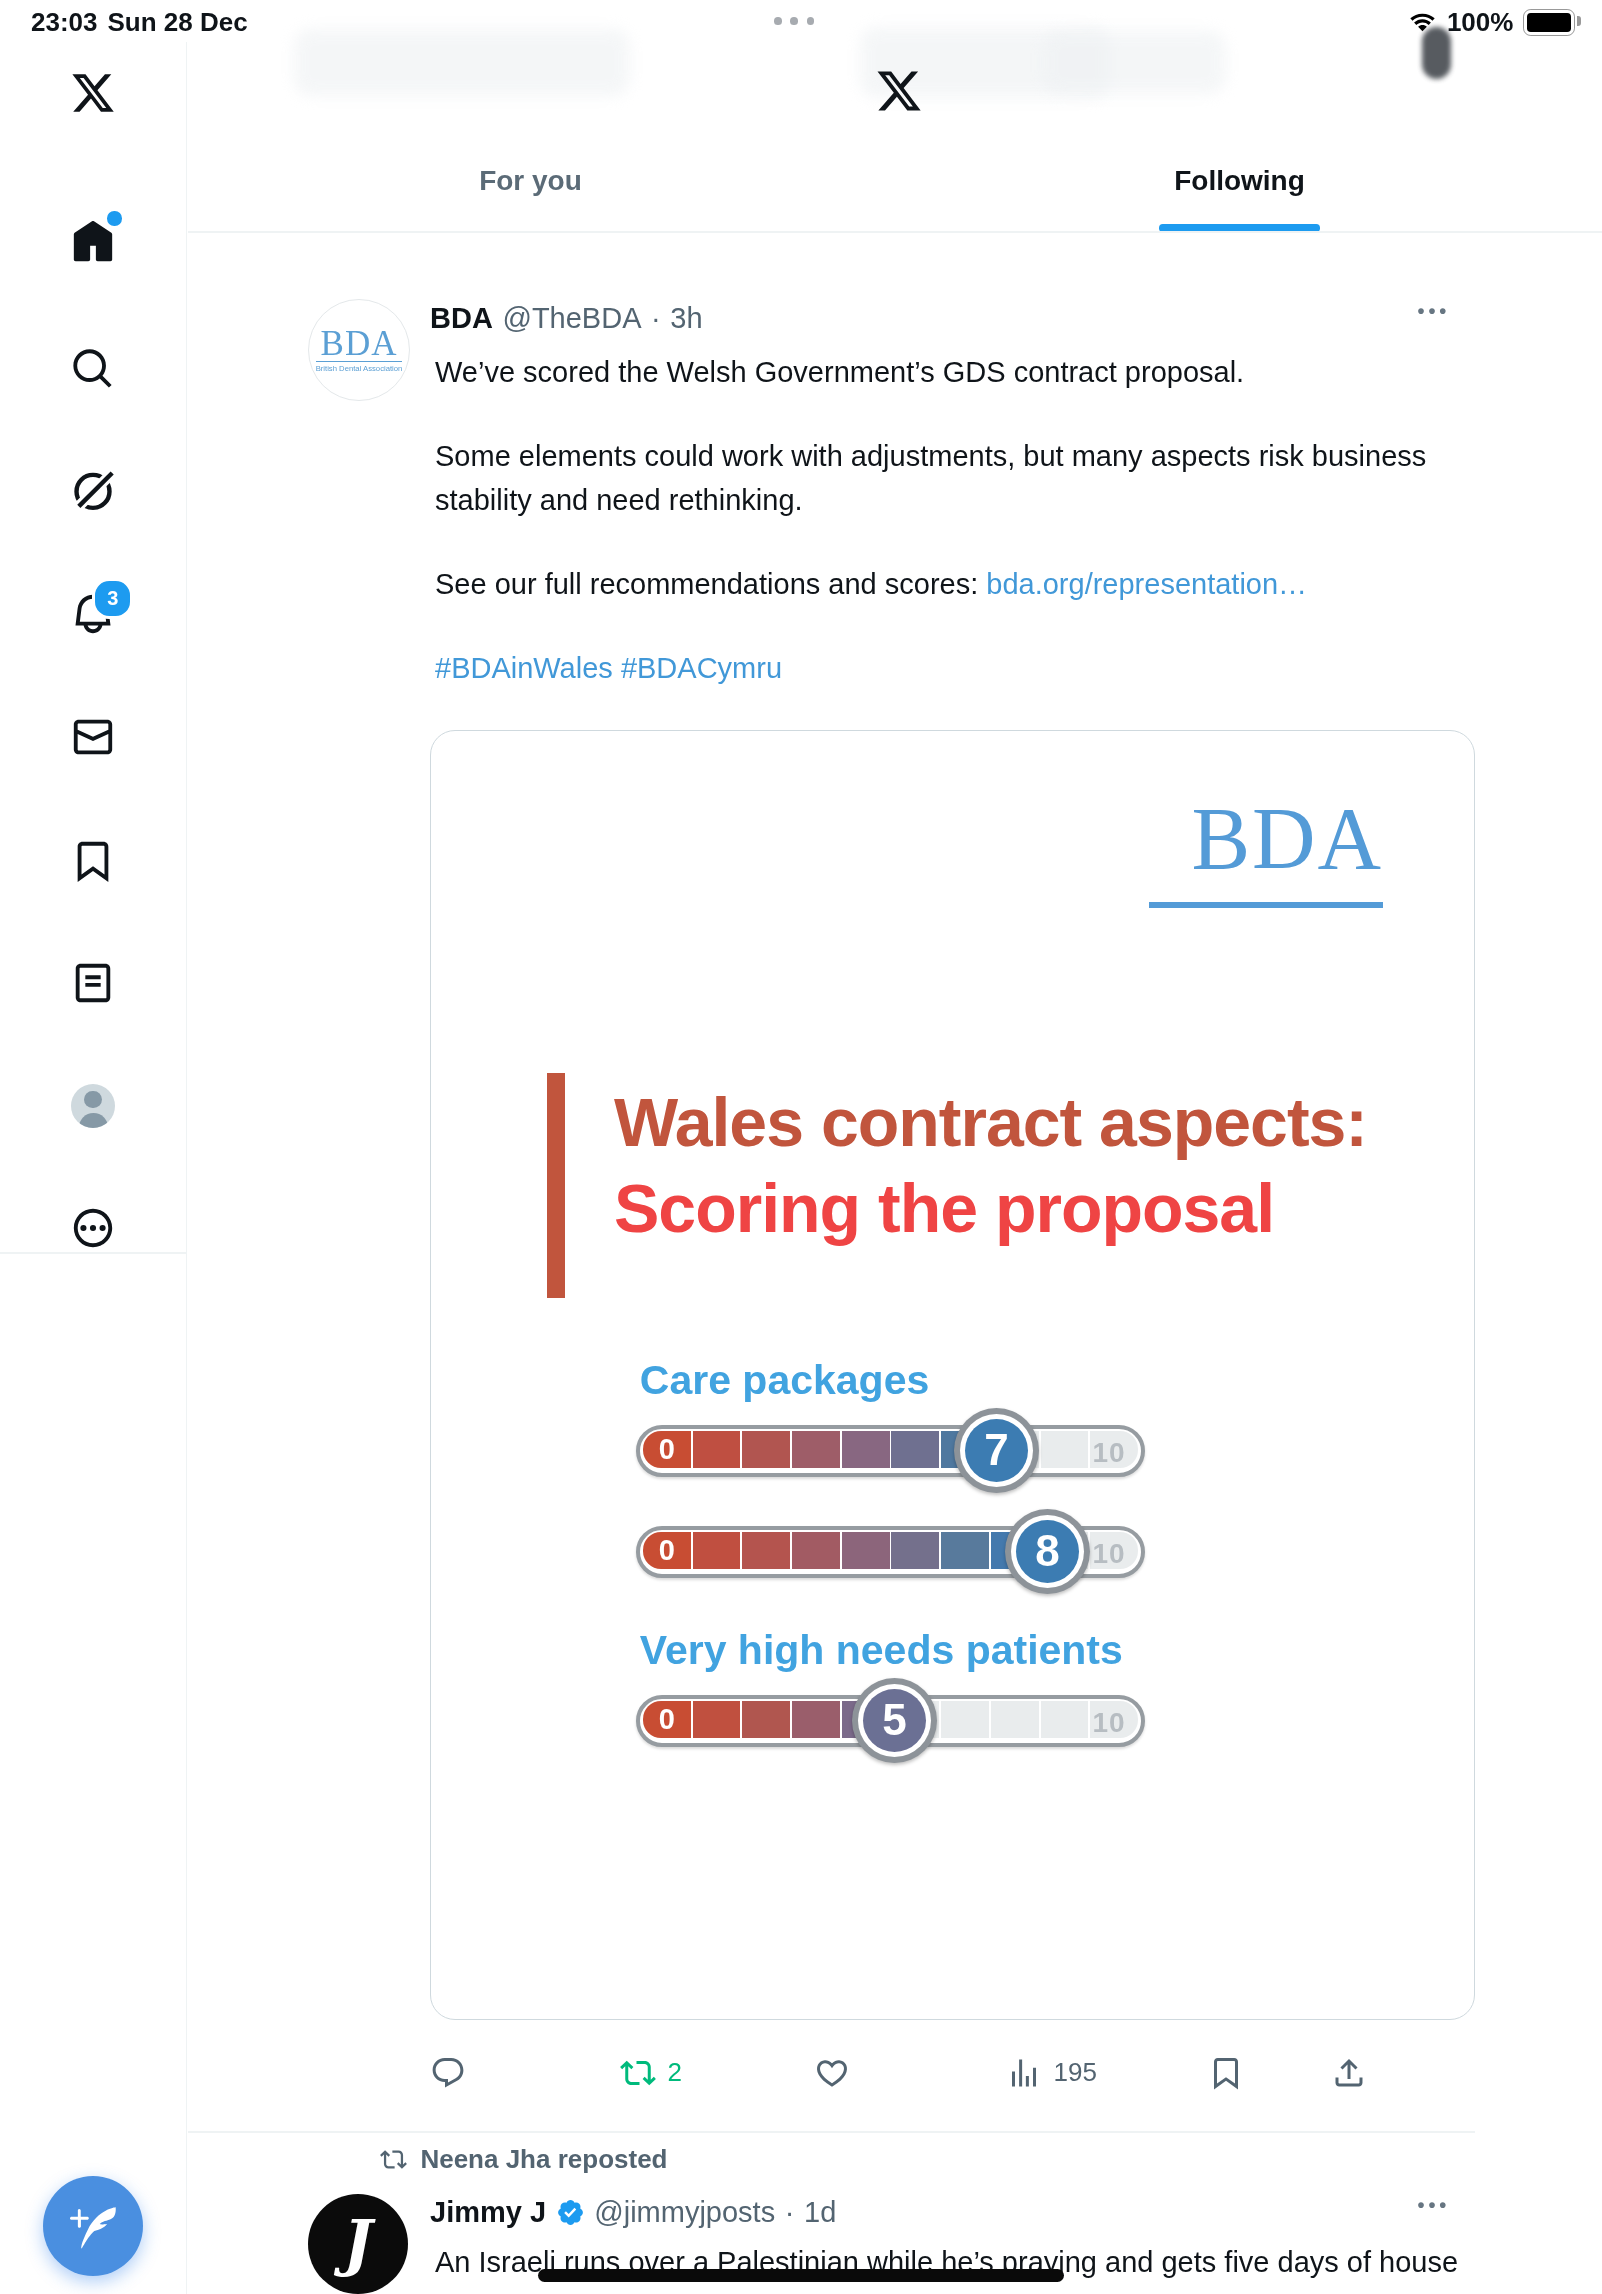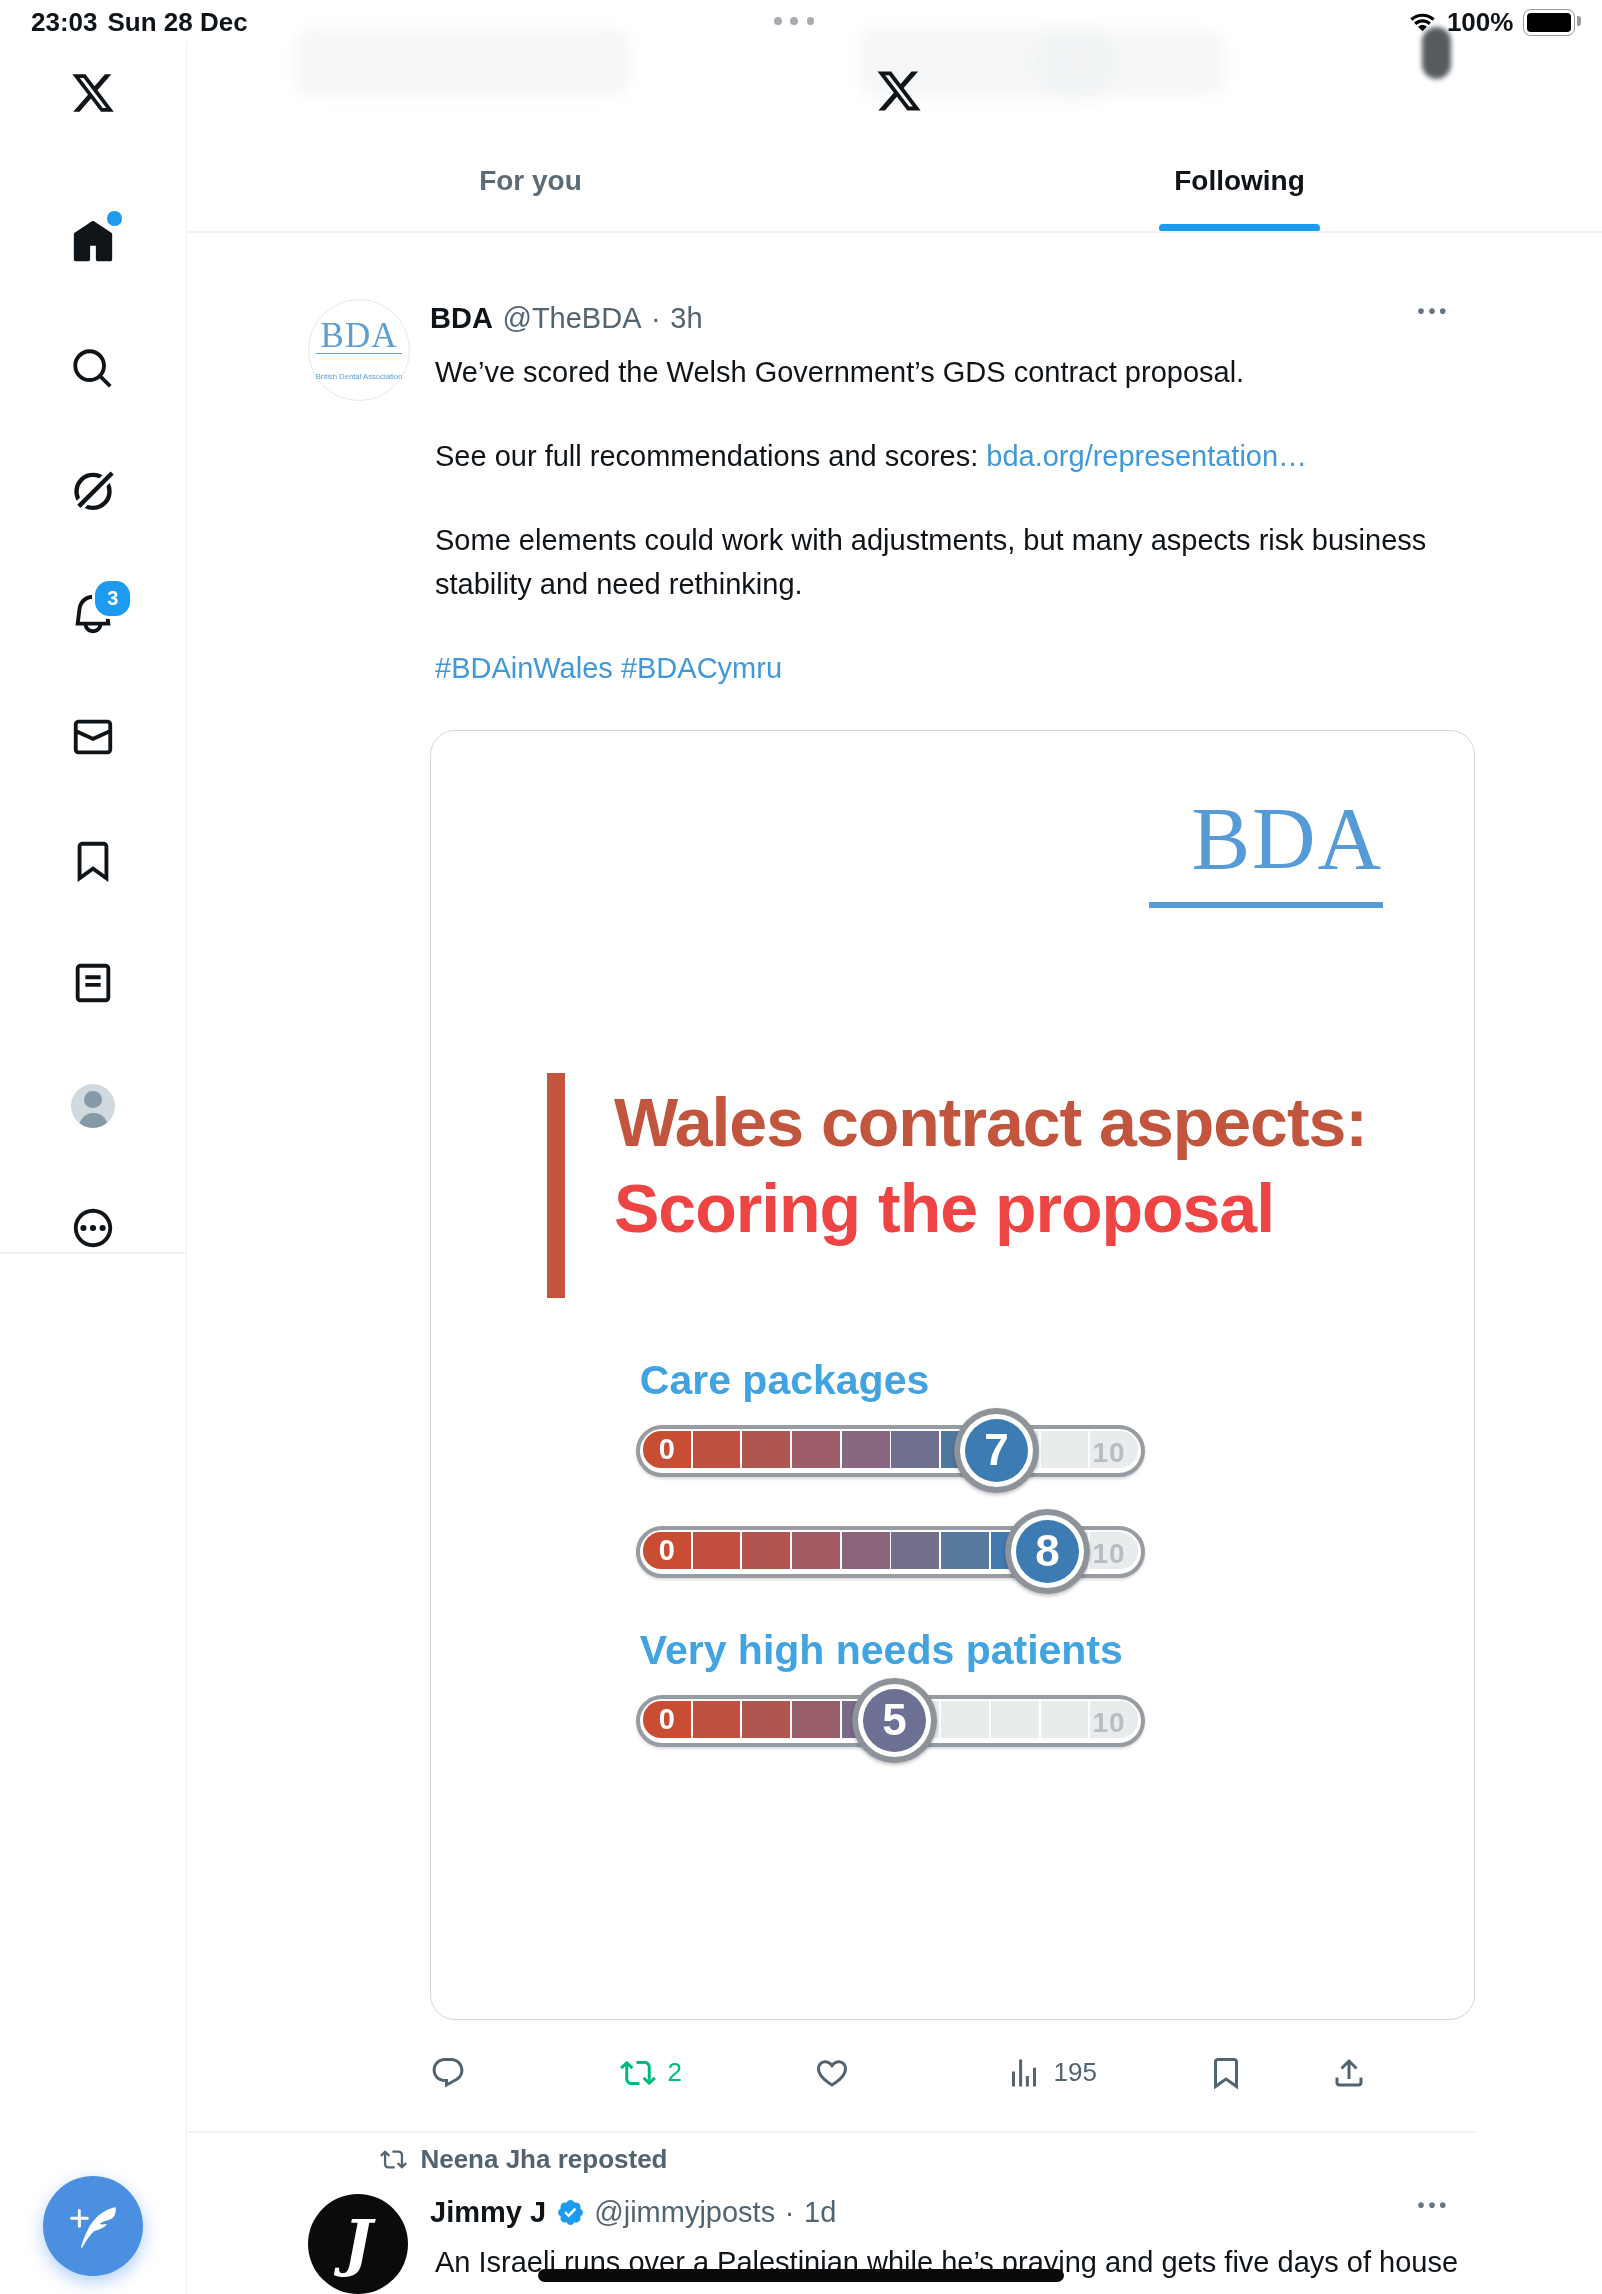--- a/index.html
+++ b/index.html
@@ -40,21 +40,21 @@
   .tab{position:absolute;top:123px;font-size:28px;font-weight:700;}
   #tab-foryou{left:261px;width:163px;text-align:center;color:#5b6b77;}
   #tab-following{left:970px;width:163px;text-align:center;color:#0f1419;}
   #tab-underline{position:absolute;left:971px;top:182px;width:161px;height:7.7px;border-radius:3.8px;background:#1d9bf0;}
   #header-border{position:absolute;left:0;top:189px;width:1414px;height:1.9px;background:#eff3f4;}
 
   
   #t1-avatar{position:absolute;left:120px;top:257px;width:100px;height:100px;border-radius:50%;background:#fff;
              border:1px solid #e4e8ea;display:flex;flex-direction:column;align-items:center;justify-content:center;}
   #t1-avatar .bda{font-family:"Liberation Serif","DejaVu Serif",serif;font-size:35px;color:#5b9fd4;letter-spacing:1px;line-height:33px;}
-  #t1-avatar .bda-sub{font-size:7.7px;color:#5b9fd4;border-top:1.9px solid #5b9fd4;padding-top:18px;margin-top:1.9px;}
+  #t1-avatar .bda-sub{font-size:7.7px;color:#5b9fd4;border-top:1.9px solid #5b9fd4;padding-top:2px;margin-top:1.9px;}
   #t1-body{position:absolute;left:242px;top:256px;width:1045px;}
   .name-row{position:relative;display:flex;align-items:center;gap:9.6px;height:40px;font-size:29px;}
   .name{font-weight:800;color:#0f1419;}
   .handle{color:#536471;font-weight:400;}
   .ellipsis{position:absolute;right:25px;top:1.9px;color:#677682;font-size:20px;letter-spacing:3.8px;font-weight:700;}
   .tweet-text{font-size:29px;line-height:44px;color:#0f1419;width:1024px;margin:0 0 40px 5px;}
   #t1-body .tweet-text:first-of-type{margin-top:11.5px;}
   a.tlink{color:#4198d8;text-decoration:none;}
 
   
@@ -220,22 +220,22 @@
 
   <div id="t1-body">
     <div class="name-row">
       <span class="name">BDA</span>
       <span class="handle">@TheBDA</span>
       <span class="handle">·</span>
       <span class="handle">3h</span>
       <span class="ellipsis">•••</span>
     </div>
     <p class="tweet-text">We’ve scored the Welsh Government’s GDS contract proposal.</p>
+    <p class="tweet-text">Some elements could work with adjustments, but many aspects risk business stability and need rethinking.</p>
     <p class="tweet-text"><span>See our full recommendations and scores: </span><a class="tlink">bda.org/representation…</a></p>
-    <p class="tweet-text">Some elements could work with adjustments, but many aspects risk business stability and need rethinking.</p>
     <p class="tweet-text"><a class="tlink">#BDAinWales #BDACymru</a></p>
 
     <div id="card">
       <div id="card-logo">BDA</div>
       <div id="card-logo-line"></div>
       <div id="card-redbar"></div>
       <div id="card-title">
         <div class="l1">Wales contract aspects:</div>
         <div class="l2">Scoring the proposal</div>
       </div>

